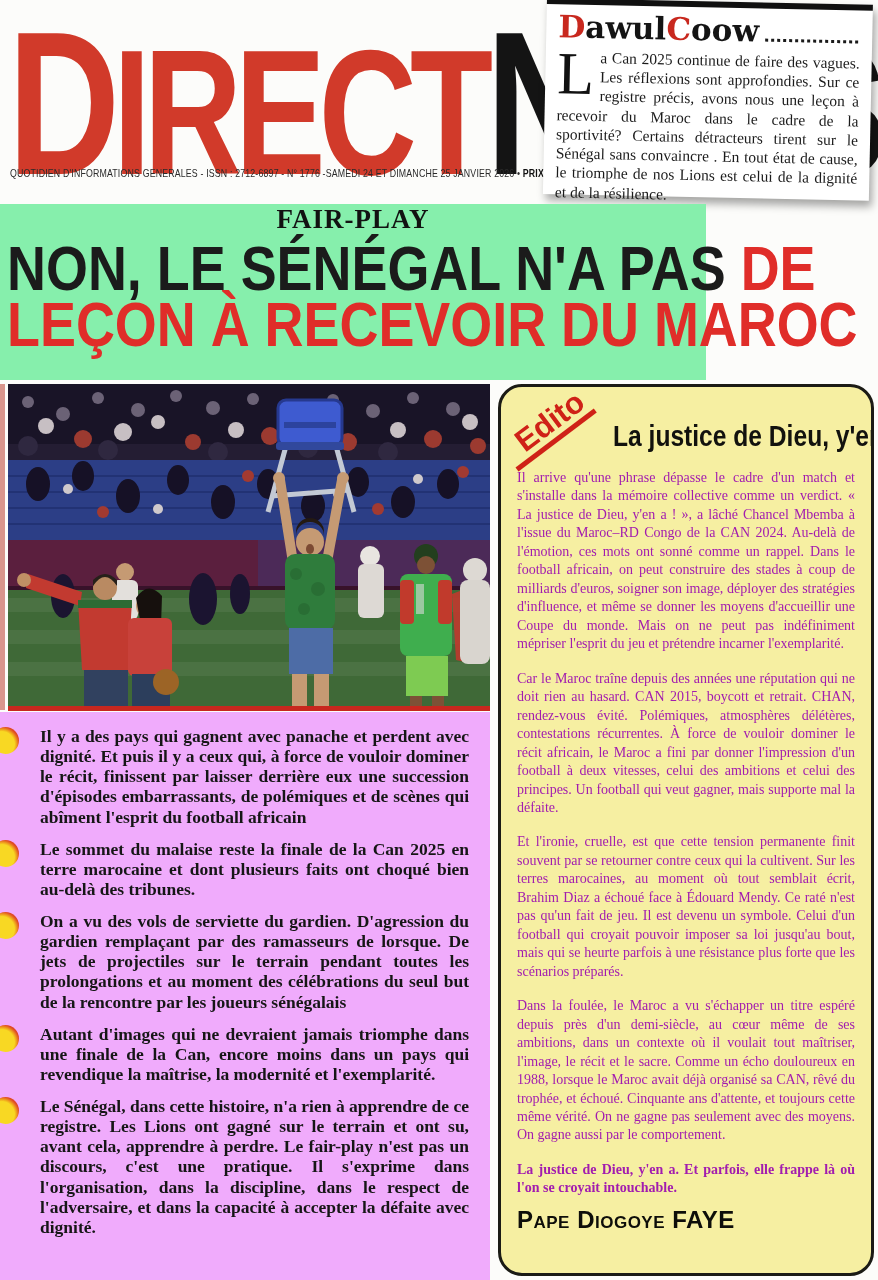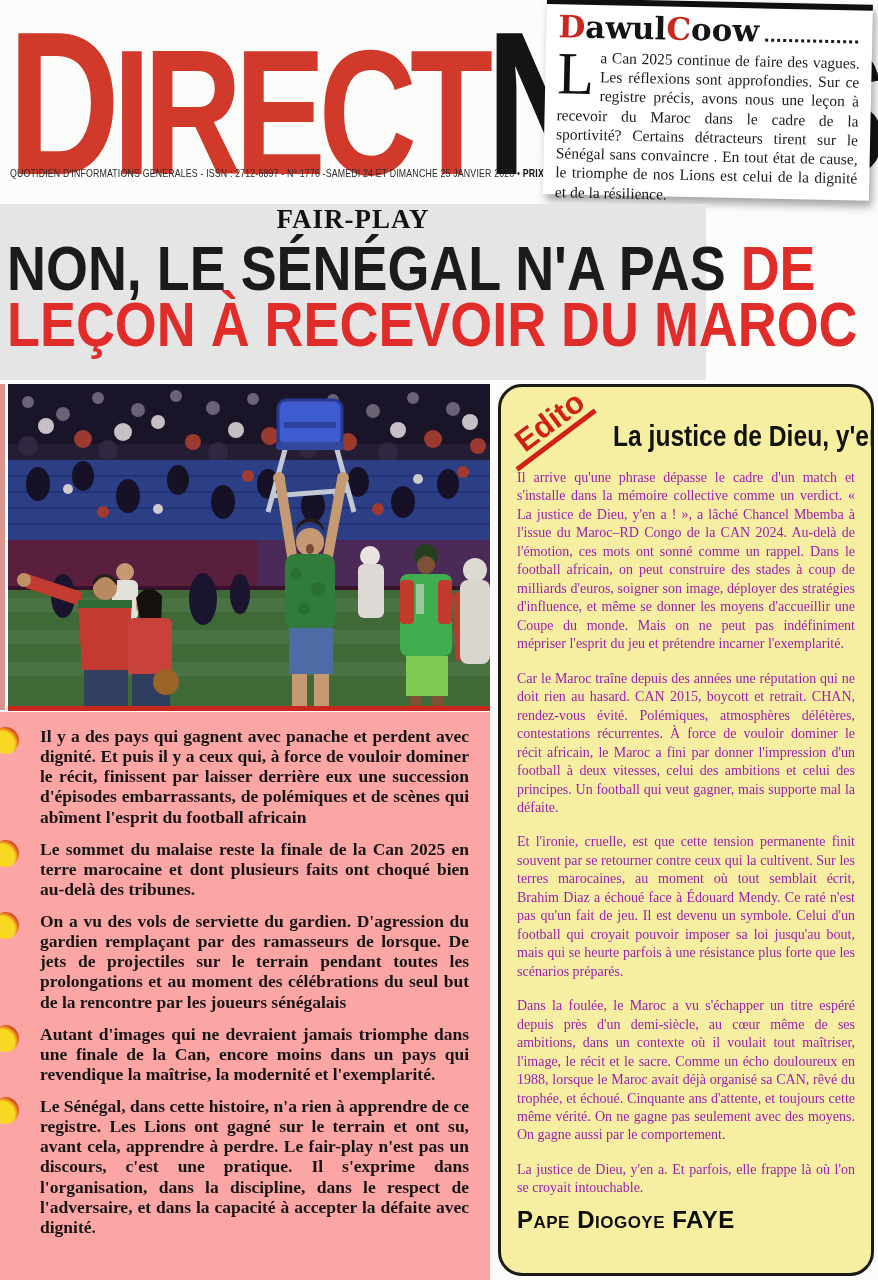--- a/index.html
+++ b/index.html
@@ -26,58 +26,58 @@
                 padding:6px 12px 10px 12px;box-sizing:border-box;}
   .op-title{display:flex;align-items:baseline;font-family:"DejaVu Serif",serif;
             font-weight:700;font-size:31px;color:#141414;line-height:1.05;}
   .op-title .red{color:#c8281e;}
   .op-dots{flex:1;border-bottom:3px dotted #1a1a1a;margin:0 2px 6px 6px;height:1px;}
   .op-body{margin:4px 0 0 0;font-size:15.5px;line-height:1.24;text-align:justify;color:#1b1b1b;}
   .op-drop{float:left;font-size:60px;line-height:.82;padding:2px 6px 0 0;color:#111;}
 
   
   .headline-block{position:absolute;left:0;top:204px;width:706px;height:176px;
-                  background:#e5e5e5;text-align:center;overflow:visible;}
+                  background:#86efac;text-align:center;overflow:visible;}
   .kicker{font-family:"Liberation Serif",serif;font-weight:900;font-size:27px;
           letter-spacing:1px;color:#121212;margin-top:0;}
   .hl-line{font-family:"Liberation Sans",sans-serif;font-weight:900;font-size:55px;
            line-height:1.02;white-space:nowrap;letter-spacing:0;
            transform:scale(0.98,1.16);transform-origin:center top;}
   .hl-black{color:#1b1b1b;}
   .hl-red{color:#e02d29;}
 
   
   .left-strip{position:absolute;left:0;top:384px;width:5px;height:326px;background:#d9958d;}
   .photo{position:absolute;left:8px;top:384px;width:482px;height:322px;margin:0;}
   .photo svg{display:block;width:100%;height:100%;}
   .photo-redline{position:absolute;left:8px;top:706px;width:482px;height:5px;background:#c8271e;}
 
   .bullets-panel{position:absolute;left:0;top:712px;width:490px;height:568px;
-                 background:#fca5a5;overflow:hidden;box-sizing:border-box;
+                 background:#f0abfc;overflow:hidden;box-sizing:border-box;
                  padding:14px 21px 0 14px;}
   .bullet-item{position:relative;padding-left:26px;margin:0 0 12px 0;
                font-weight:700;font-size:17.5px;line-height:1.15;text-align:justify;color:#161616;}
   .bullet-ball{position:absolute;left:-22px;top:1px;width:27px;height:27px;border-radius:50%;
                background:radial-gradient(circle at 36% 64%, #f8d823 0 52%, #f0a51d 60%, #e04b24 72%, #d03c20 100%);}
 
   
   .edito-box{position:absolute;left:498px;top:384px;width:376px;height:892px;
              background:#f6efa2;border:3px solid #1b1b15;border-radius:24px;
              box-sizing:border-box;padding:12px 16px 8px 16px;overflow:hidden;}
   .edito-head{position:relative;height:64px;margin-bottom:6px;}
   .edito-label{position:absolute;left:-4px;top:-6px;width:104px;height:86px;}
   .edito-word{position:absolute;left:6px;top:34px;transform:rotate(-37deg);transform-origin:left center;
               font-family:"Liberation Sans",sans-serif;font-weight:800;font-size:31px;color:#cf2117;}
   .edito-slash{position:absolute;left:4px;top:74px;width:98px;height:5px;background:#cf2117;
                transform:rotate(-37deg);transform-origin:left center;}
   .edito-title{position:absolute;left:96px;top:20px;margin:0;white-space:nowrap;
                font-family:"Liberation Sans",sans-serif;font-weight:800;font-size:30px;color:#12120e;
                transform:scaleX(0.82);transform-origin:left top;}
   .edito-p{margin:0 0 16px 0;font-size:14px;line-height:1.32;text-align:justify;color:#a21caf;}
-  .edito-p.last{margin-bottom:4px;}
+  .edito-p.last{margin-bottom:4px;font-weight:bold;}
   .edito-byline{text-align:left;font-family:"Liberation Sans",sans-serif;font-weight:900;
                 font-variant:small-caps;font-size:24px;color:#0e0e0a;letter-spacing:.5px;margin-top:8px;}
 </style>
 </head>
 <body>
 
 <div class="page">
 
   <header>
     <div class="logo">

